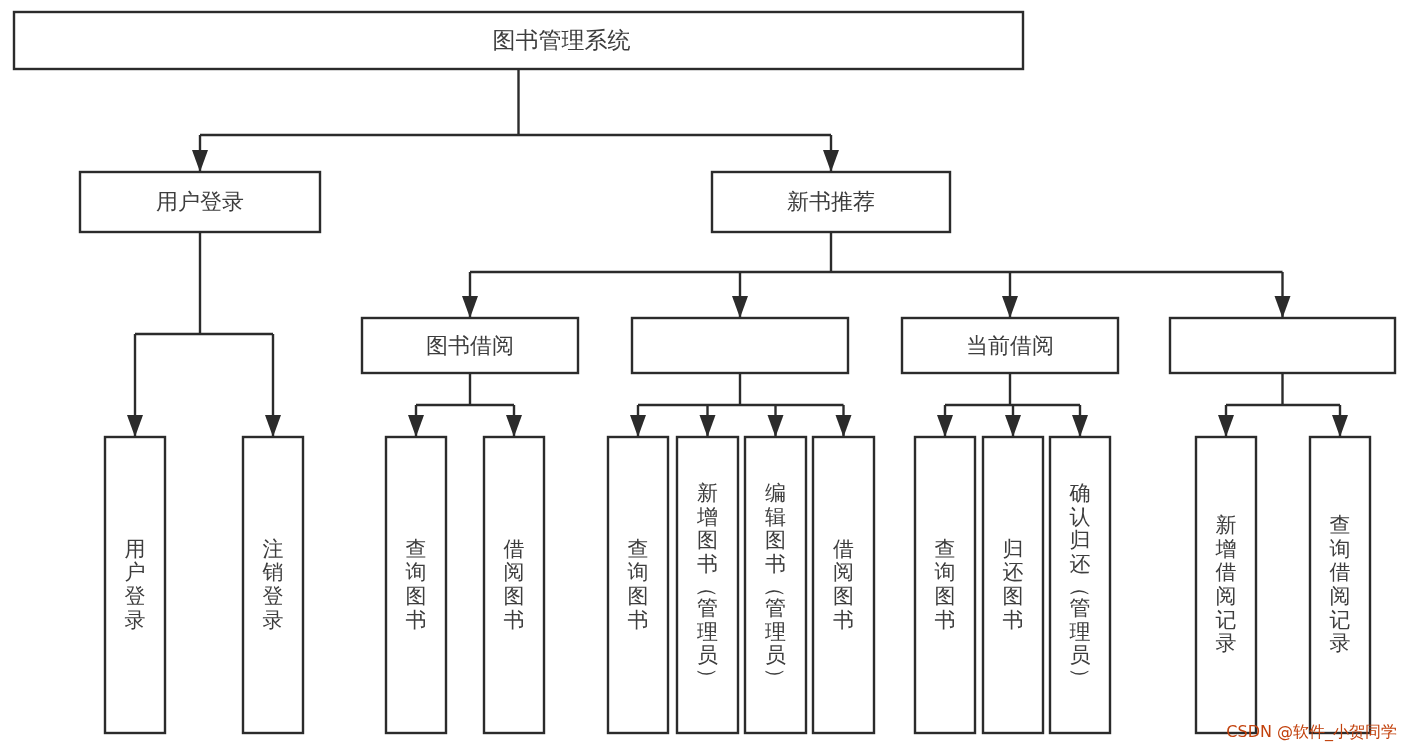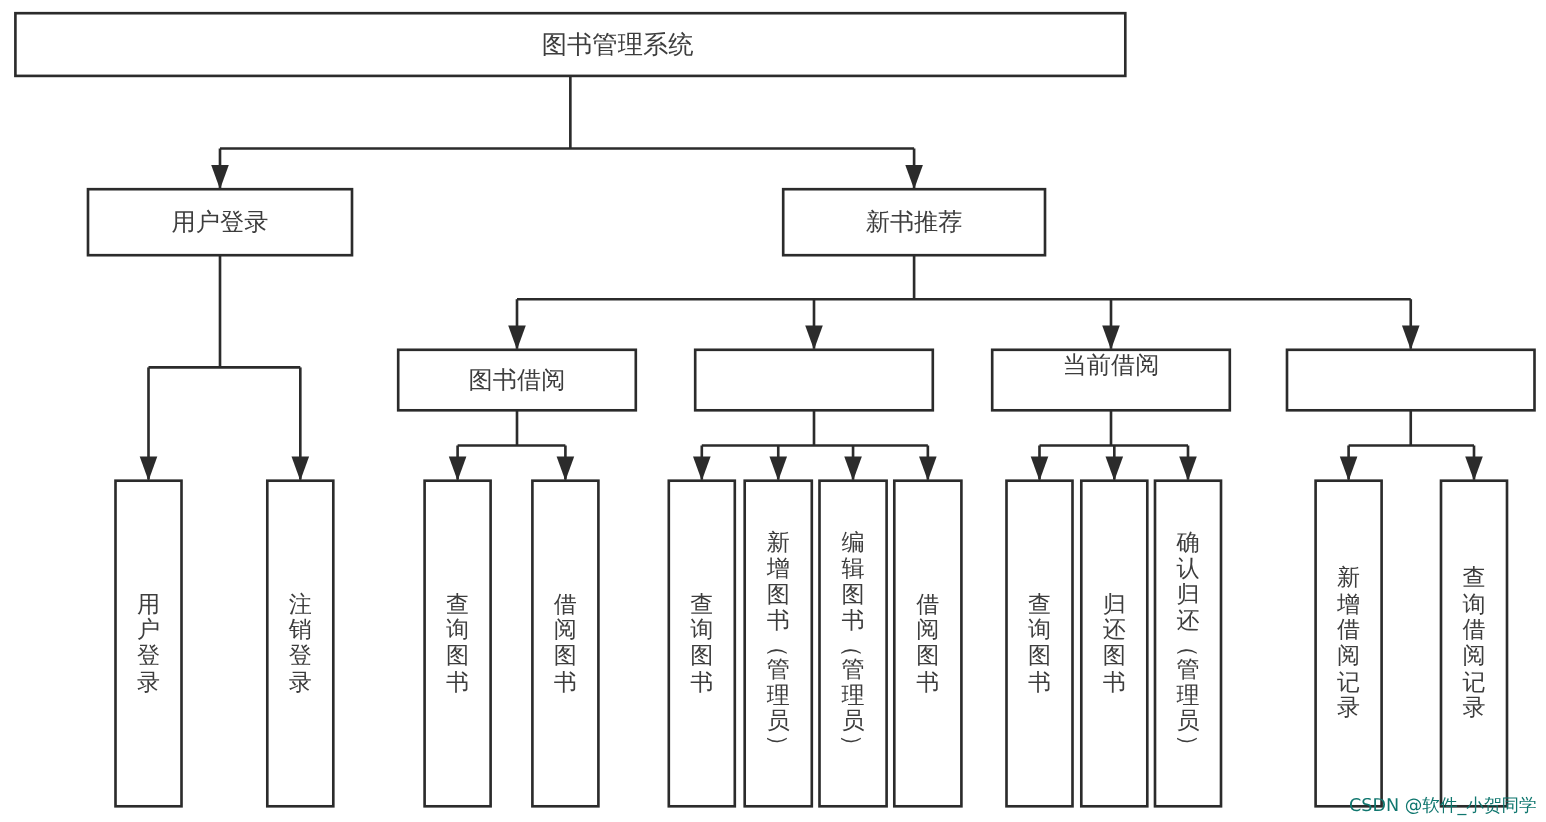--- a/index.html
+++ b/index.html
@@ -67,21 +67,21 @@
     pointer-events: none;
   }
   #title-text {
     font-size: 23px;
   }
   .watermark {
     position: absolute;
     right: 8px;
     bottom: 4px;
     font-size: 16px;
-    color: #0f766e;
+    color: #c2410c;
     font-family: "DejaVu Sans", "Liberation Sans", sans-serif;
     white-space: nowrap;
   }
 </style>
 </head>
 <body>
 
 <div id="diagram-root">
 
   <svg class="flow" viewBox="0 0 1405 747">
@@ -162,21 +162,21 @@
         <rect x="1310" y="437" width="60" height="296" class="box-rect"></rect>
       </g>
   </svg>
 
   <div class="hbox-text" id="title-text" style="left: 14px; top: 12px; width: 1009px; height: 57px; padding-left: 43px;">图书管理系统</div>
 
   <div class="hbox-text" style="left: 80px; top: 172px; width: 240px; height: 60px;">用户登录</div>
   <div class="hbox-text" style="left: 712px; top: 172px; width: 238px; height: 60px;">新书推荐</div>
 
   <div class="hbox-text" style="left: 362px; top: 318px; width: 216px; height: 55px;">图书借阅</div>
-  <div class="hbox-text" style="left: 902px; top: 304px; width: 216px; height: 55px; text-align: right;">当前借阅</div>
+  <div class="hbox-text" style="left: 902px; top: 318px; width: 216px; height: 55px; text-align: right;">当前借阅</div>
 
   <div id="leaf-labels-layer">
       <div class="vbox-text" style="left: 105px; top: 437px; width: 60px; height: 296px;">
         <span>用</span>
         <span>户</span>
         <span>登</span>
         <span>录</span>
       </div>
       <div class="vbox-text" style="left: 243px; top: 437px; width: 60px; height: 296px;">
         <span>注</span>

